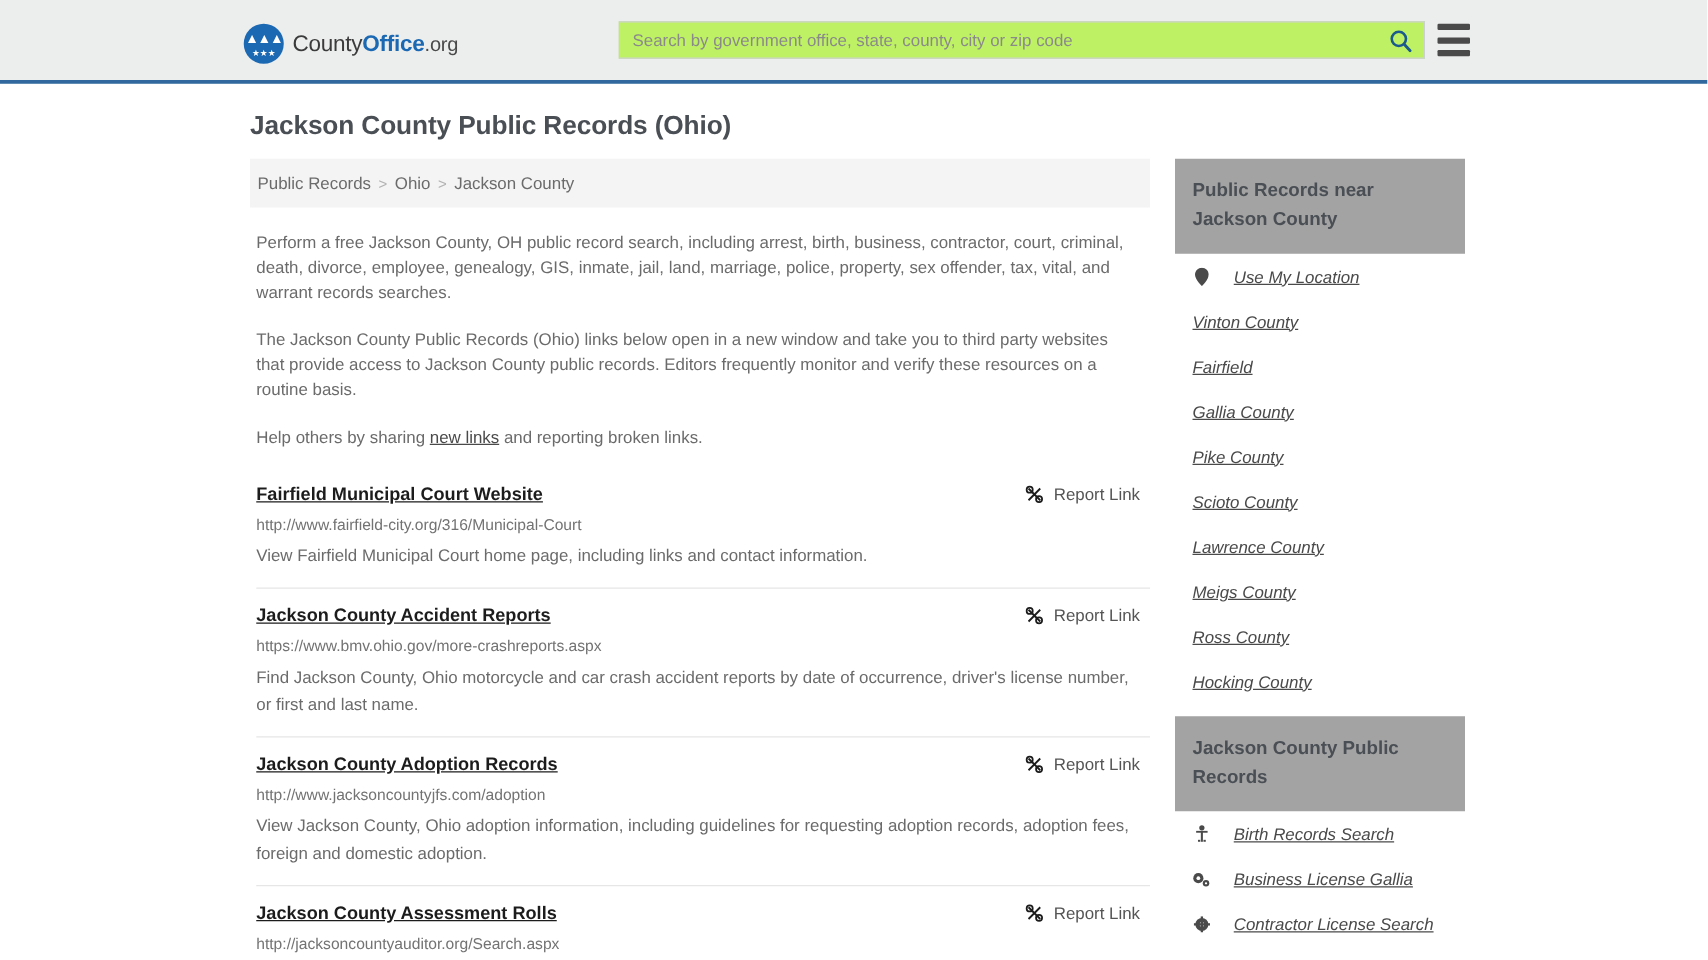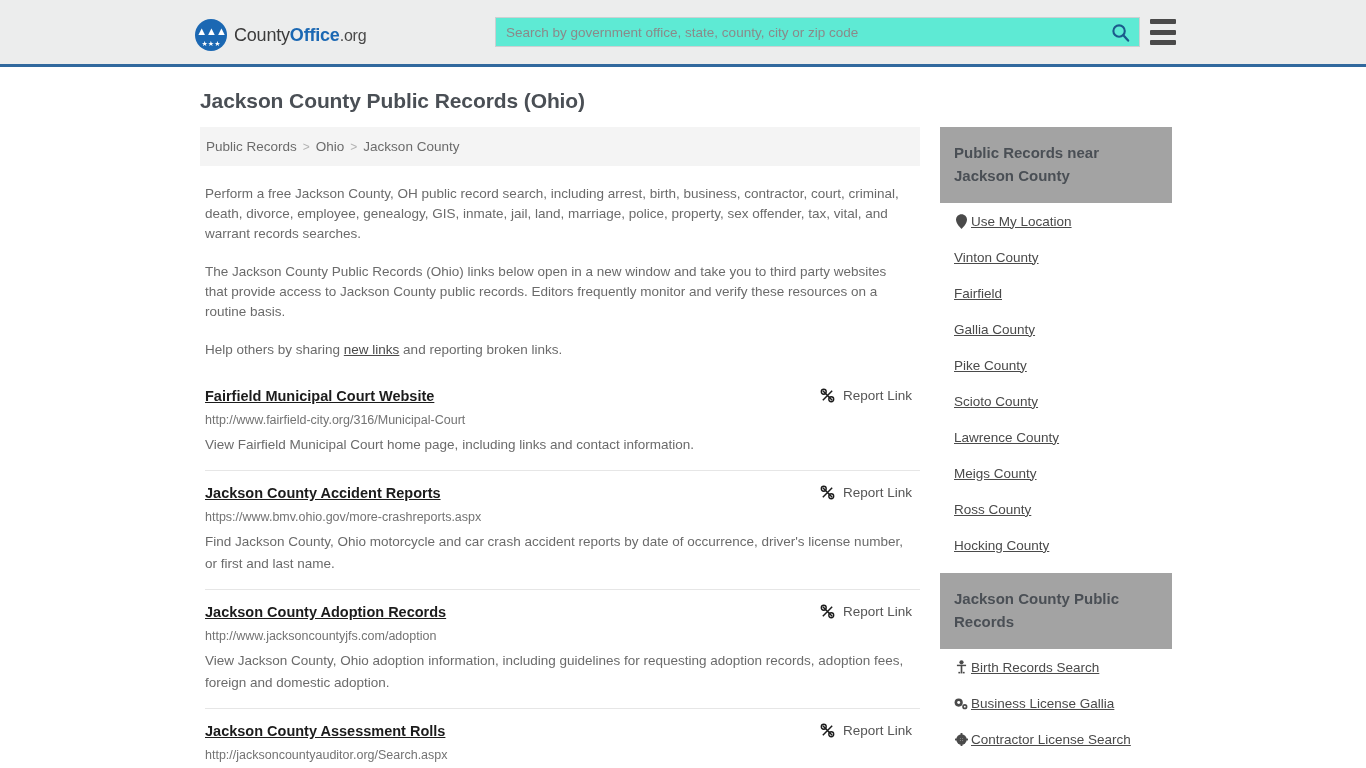--- a/index.html
+++ b/index.html
@@ -61,21 +61,21 @@
     white-space: nowrap;
   }
   .logo-text .b { color: #1b68b3; font-weight: bold; }
   .logo-text .n { font-weight: normal; }
   .logo-text .org { font-size: 16px; color: #4a4a4a; }
 
   .search-area {
     position: absolute;
     left: 495px; top: 17px;
     width: 645px; height: 30px;
-    background: #5eead4;
+    background: #bef264;
     border: 1px solid #ccd0d2;
     display: flex;
     align-items: center;
     padding: 0 8px 0 10px;
   }
   .search-input {
     flex: 1 1 auto;
     border: 0; outline: 0;
     font-family: "Liberation Sans", sans-serif;
     font-size: 13.5px;
@@ -207,24 +207,25 @@
     padding: 14px 16px 16px 14px;
     font-size: 15px;
     font-weight: bold;
     line-height: 23px;
     color: #4a4f55;
   }
   .side-list { padding: 0; margin: 0; list-style: none; }
   .side-list li {
     display: flex;
     align-items: center;
-    gap: 3px;
+    gap: 19px;
     padding: 0 0 0 14px;
     height: 36px;
     font-size: 13.5px;
+    font-style: italic;
   }
   .side-list li a {
     color: #4a4a4a;
     text-decoration: underline;
   }
   .side-icon {
     width: 14px;
     display: flex;
     justify-content: center;
     align-items: center;

